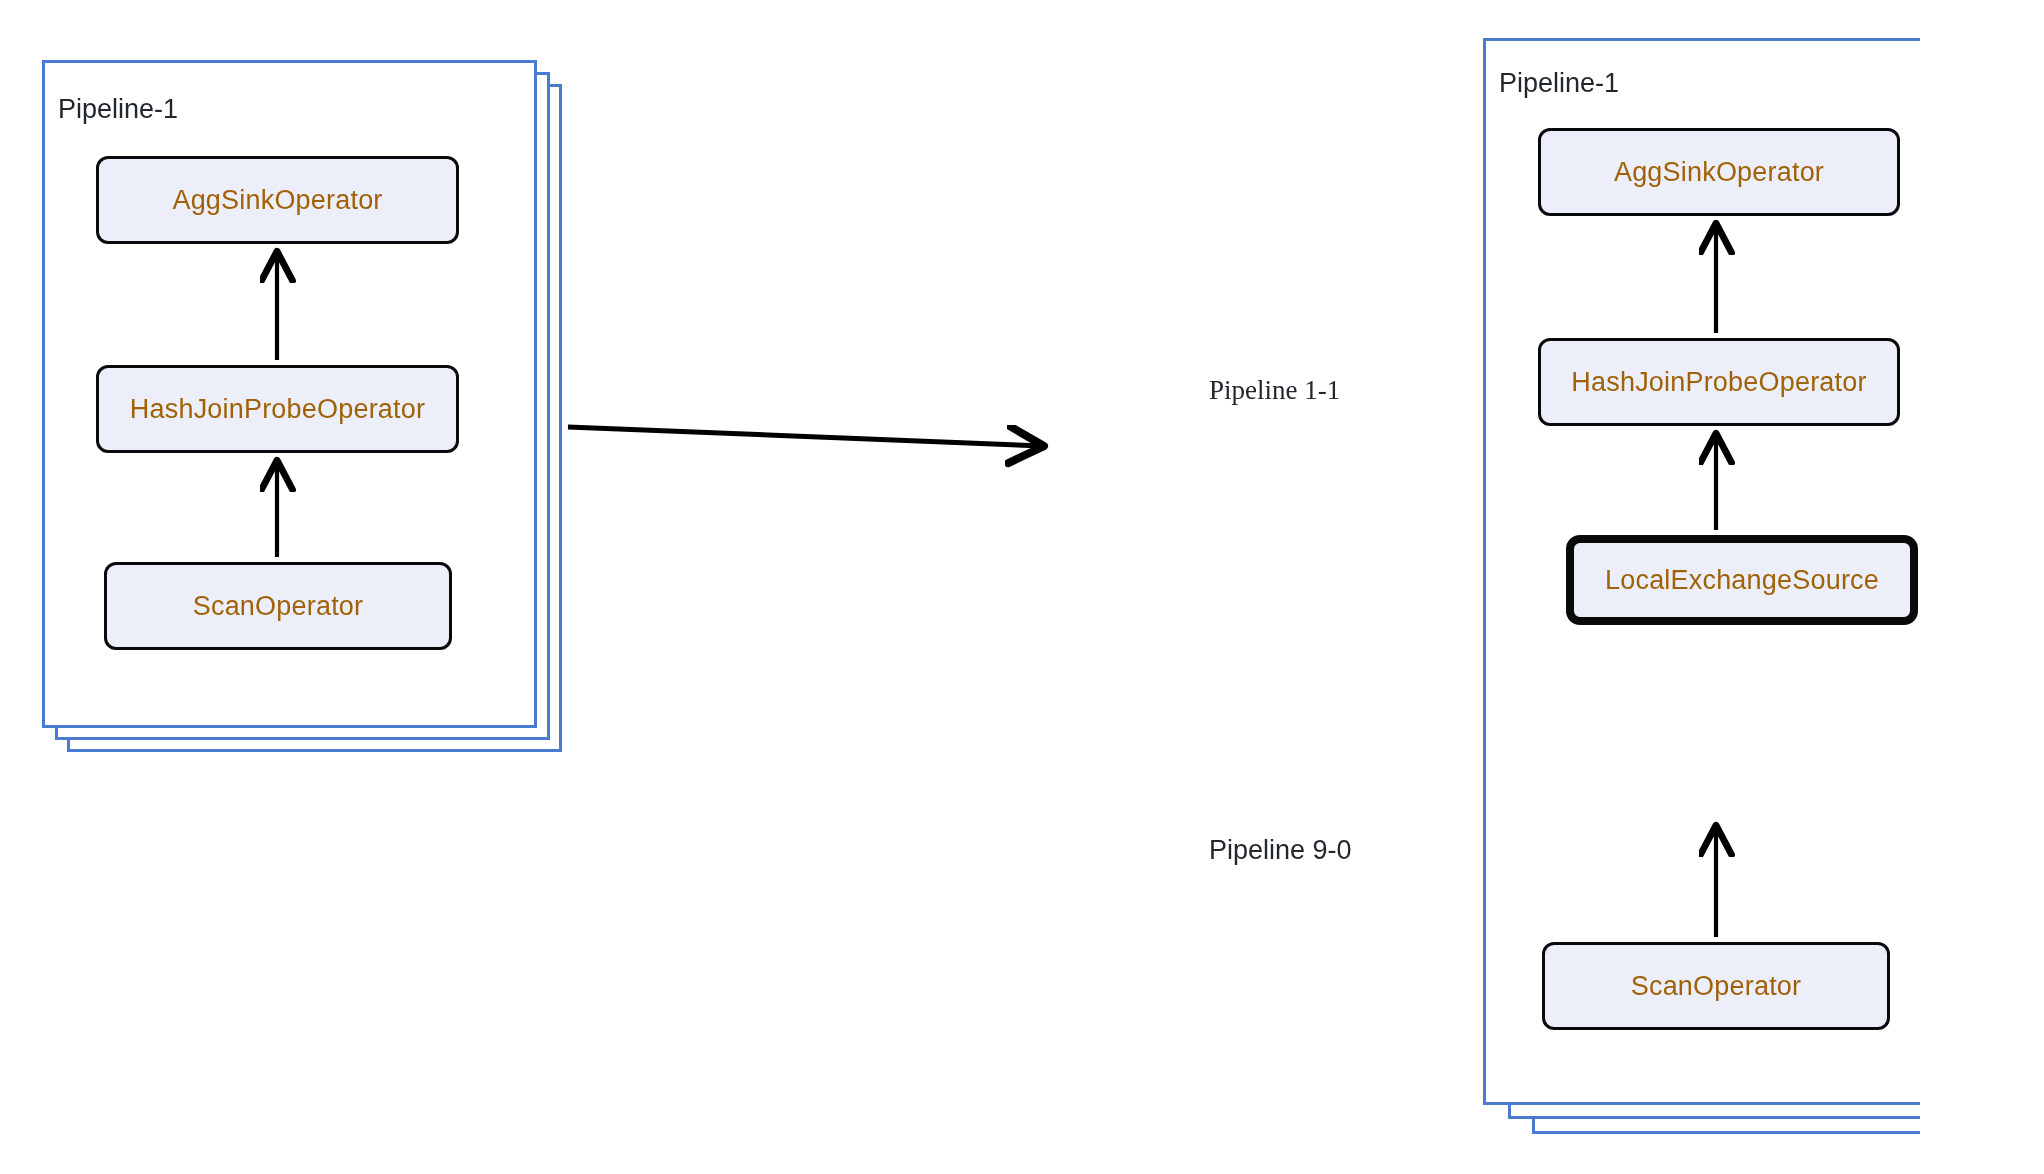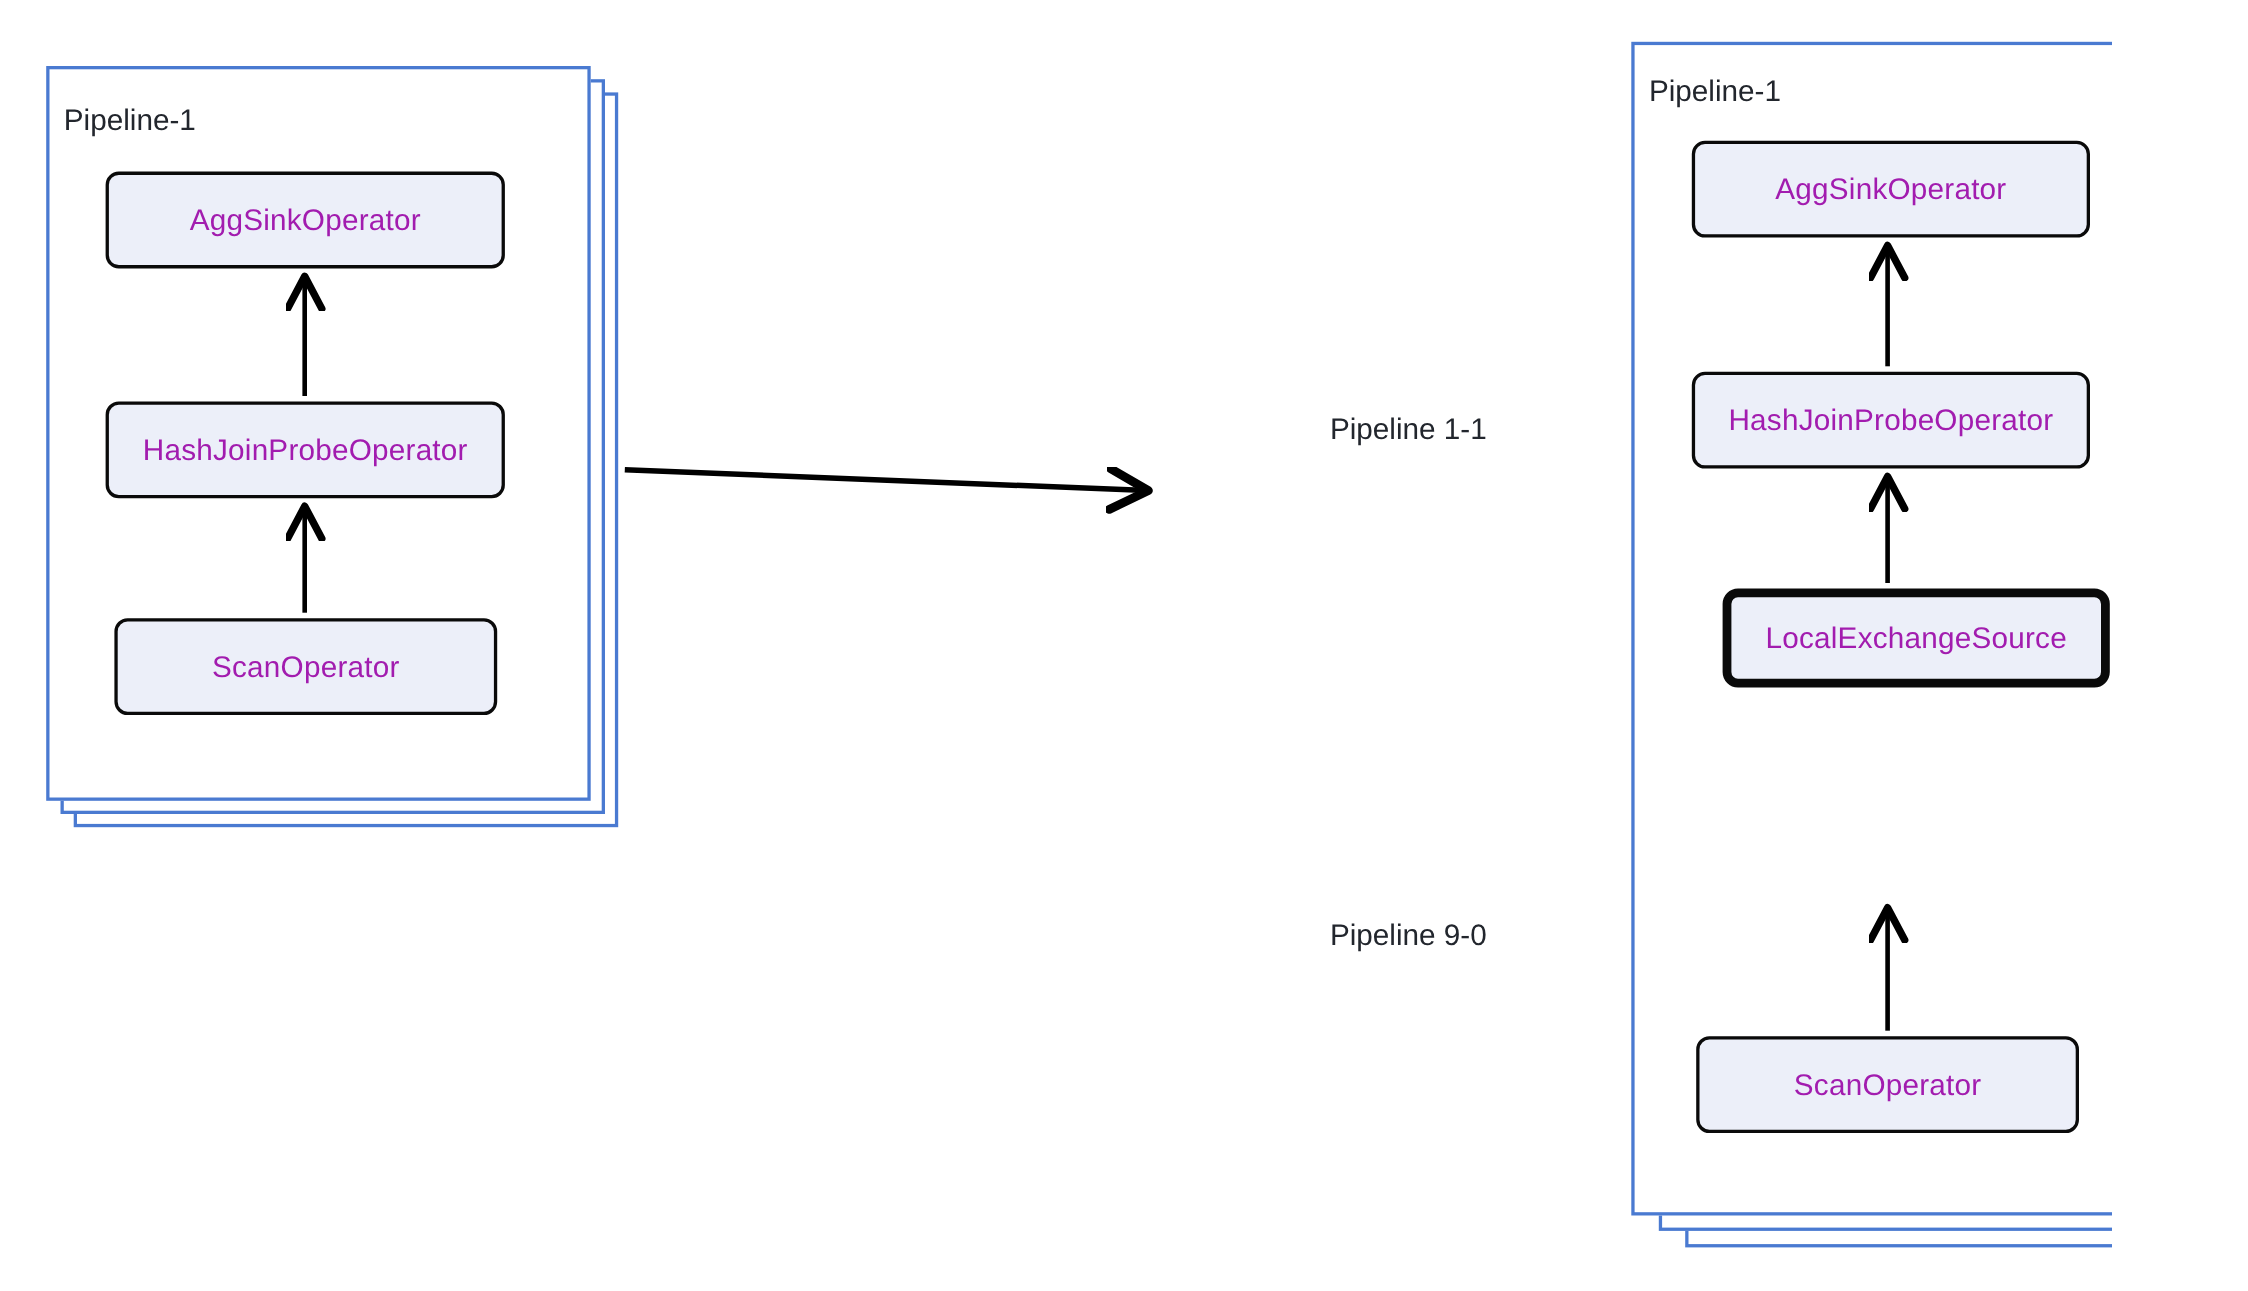--- a/index.html
+++ b/index.html
@@ -37,21 +37,21 @@
     box-sizing: border-box;
     background: #eceff9;
     border: 3.5px solid #0a0a0a;
     border-radius: 12px;
     display: flex;
     align-items: center;
     justify-content: center;
     text-align: left;
     font-size: 27px;
     letter-spacing: .2px;
-    color: #a21caf;
+    color: #a16207;
     white-space: nowrap;
   }
   .op-box.bold {
     border-width: 8px;
     border-radius: 14px;
     margin-left: 24px;
   }
 
   
   .frame-title {
@@ -89,21 +89,21 @@
   <div class="pipeline-frame" style="left:42px; top:60px; width:495px; height:668px;"></div>
 
   <div class="frame-title" style="left:58px; top:94px;">Pipeline-1</div>
 
   <div class="op-box" style="left:96px; top:156px; width:363px; height:88px;">AggSinkOperator</div>
 
   <div class="op-box" style="left:96px; top:365px; width:363px; height:88px;">HashJoinProbeOperator</div>
 
   <div class="op-box" style="left:104px; top:562px; width:348px; height:88px;">ScanOperator</div>
 
-  <div class="side-label" style="left:1209px; top:375px;">Pipeline 1-1</div>
+  <div class="side-label" style="left:1209px; top:375px;font-family:Liberation Serif, serif;">Pipeline 1-1</div>
 
   <div class="side-label" style="left:1209px; top:835px;">Pipeline 9-0</div>
 
   <div class="pipeline-frame back" style="left:1532px; top:67px; width:488px; height:1067px;"></div>
 
   <div class="pipeline-frame back" style="left:1508px; top:52px; width:488px; height:1067px;"></div>
 
   <div class="pipeline-frame" style="left:1483px; top:38px; width:488px; height:1067px;"></div>
 
   <div class="frame-title" style="left:1499px; top:68px;">Pipeline-1</div>

